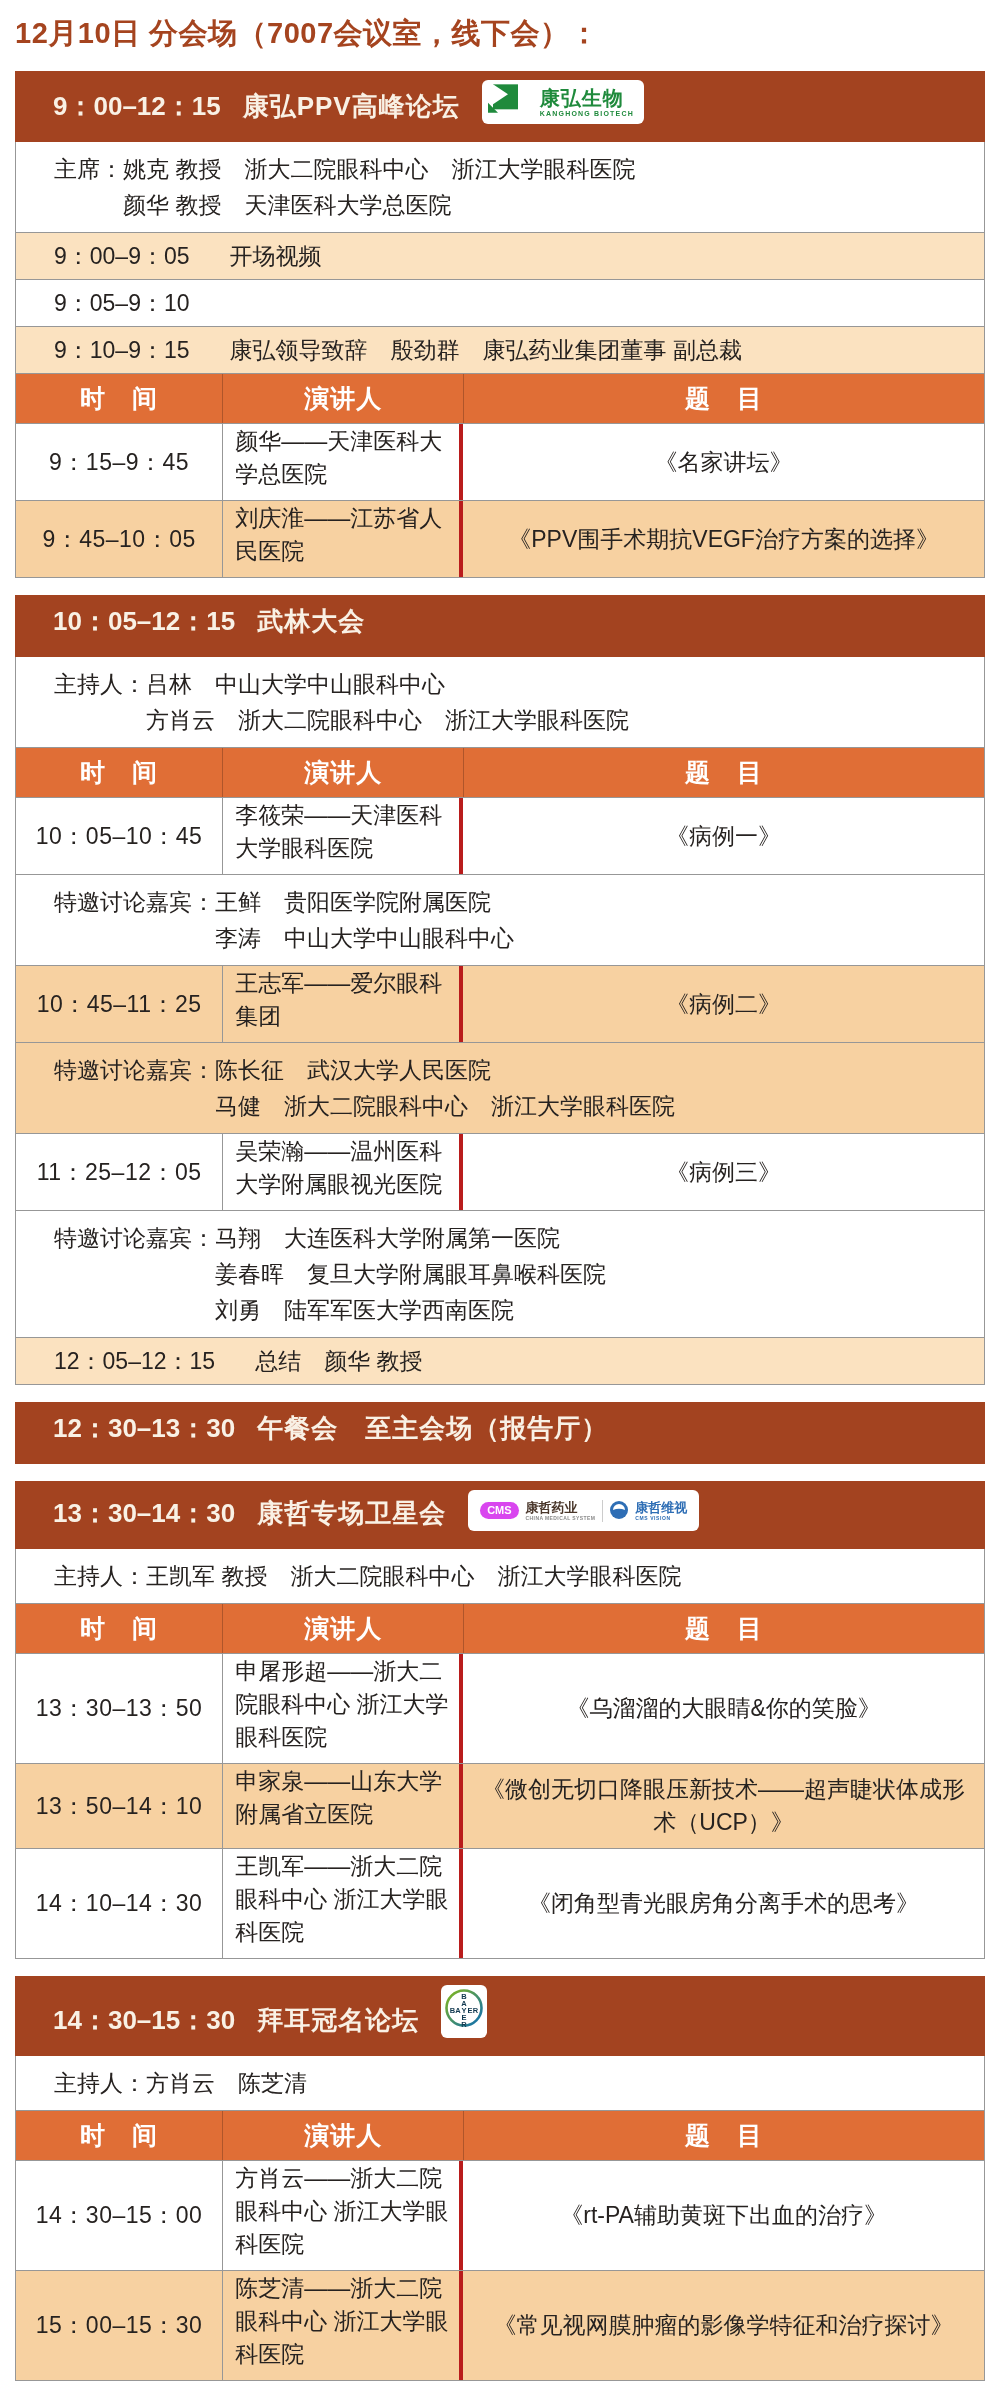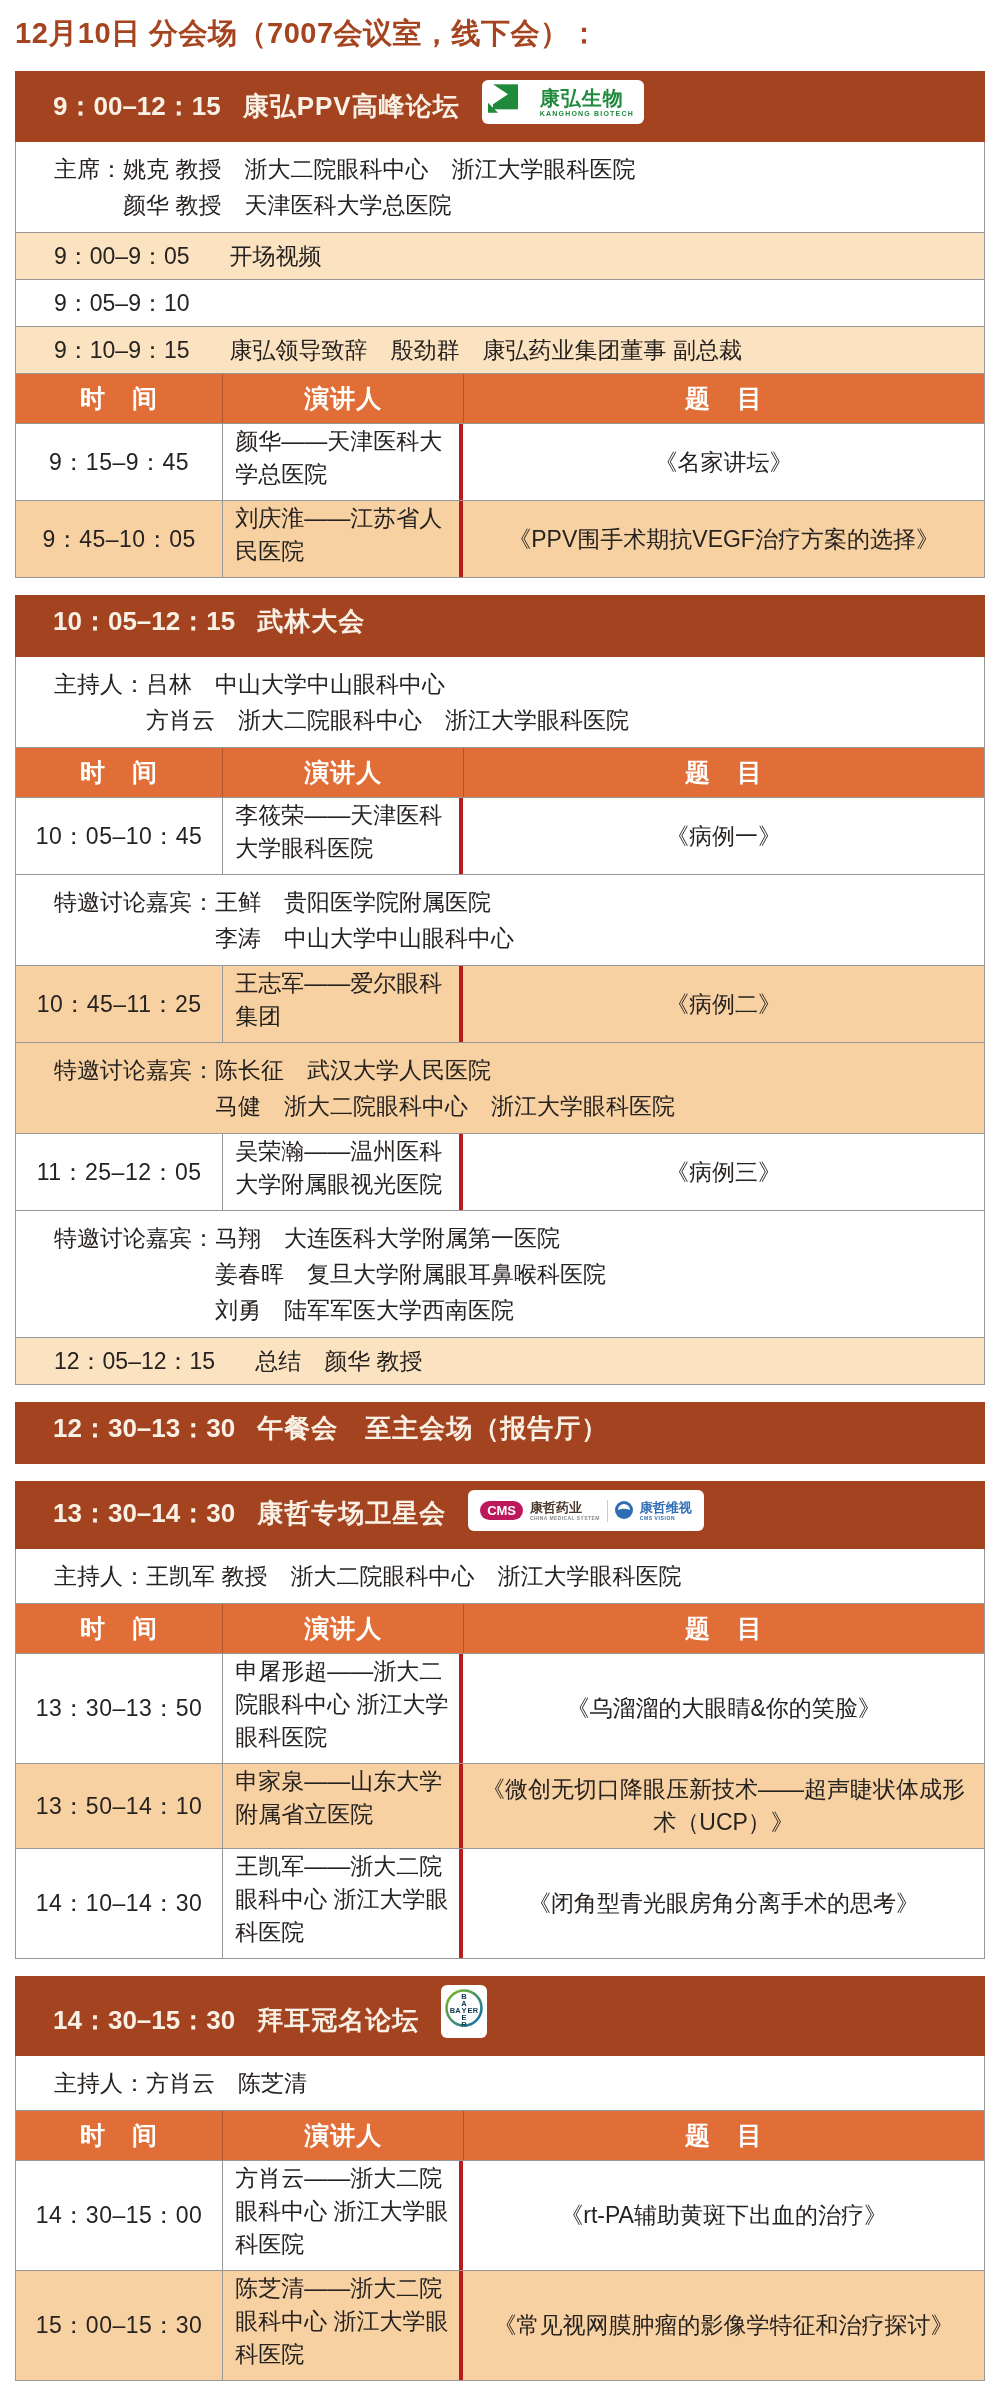--- a/index.html
+++ b/index.html
@@ -32,21 +32,21 @@
   .trow .c-time{display:flex;align-items:center;justify-content:center;letter-spacing:0.5px;}
   .trow .c-speaker{padding:1px 8px 9px 12px;line-height:33px;border-left:1px solid #979797;border-right:4px solid #b91c1c;}
   .trow .c-topic{display:flex;align-items:center;justify-content:center;text-align:center;padding:9px 14px;line-height:33px;}
   
   .chip{background:#ffffff;border-radius:6px;display:inline-flex;align-items:center;}
   .kh-chip{padding:4px 10px 4px 6px;gap:22px;}
   .kh-text{display:flex;flex-direction:column;line-height:1;}
   .kh-cn{color:#1F8A3C;font-weight:bold;font-size:20px;letter-spacing:1px;}
   .kh-en{color:#1F8A3C;font-size:7px;letter-spacing:1.2px;margin-top:2px;}
   .cms-chip{padding:5px 12px;gap:7px;}
-  .cms-badge{background:#be185d;border-radius:10px;color:#fff;font-weight:bold;font-size:13px;padding:3px 7px;line-height:1;}
+  .cms-badge{background:#d946ef;border-radius:10px;color:#fff;font-weight:bold;font-size:11px;padding:3px 7px;line-height:1;}
   .cms-text{display:flex;flex-direction:column;line-height:1;}
   .cms-cn{color:#4A372B;font-weight:bold;font-size:13px;}
   .cms-en{font-size:5px;color:#8a8a8a;letter-spacing:0.4px;margin-top:2px;}
   .cmsv-cn{color:#2E6EB5;font-weight:bold;font-size:13px;}
   .cmsv-en{font-size:5px;color:#2E6EB5;letter-spacing:0.6px;margin-top:2px;}
   .vdiv{width:1px;height:22px;background:#cccccc;}
   .bayer-chip{padding:3px;}
 </style>
 </head>
 <body>

